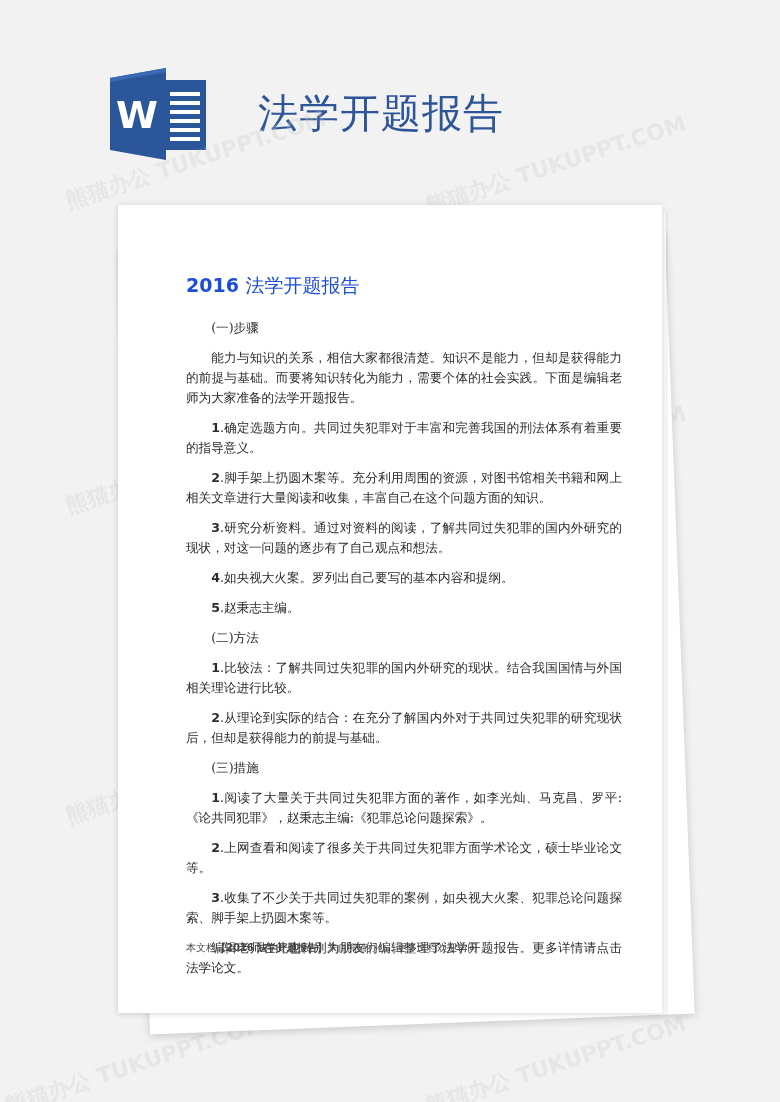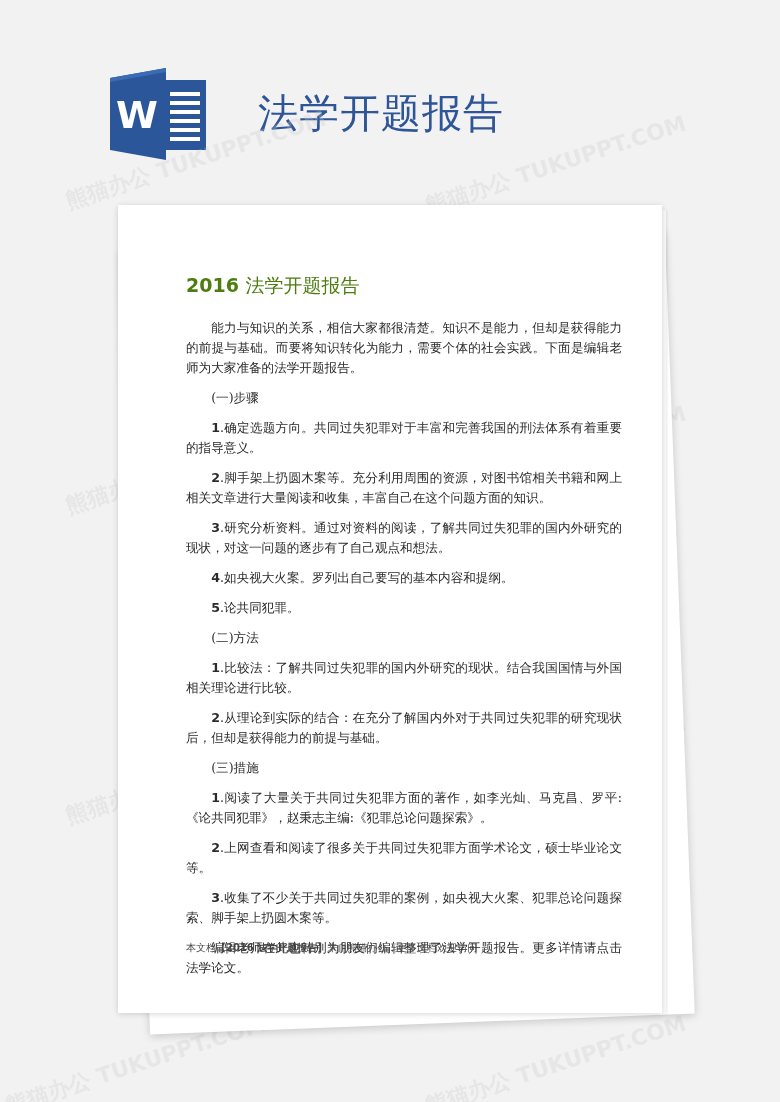--- a/index.html
+++ b/index.html
@@ -24,21 +24,21 @@
       position: absolute; left: 118px; top: 205px; width: 544px; height: 808px;
       background: #ffffff; box-shadow: 0 1px 6px rgba(0,0,0,0.16);
     }
     .page-edge {
       position: absolute; left: 662px; top: 210px; width: 4px; height: 804px;
       background: #fafafa; box-shadow: 1px 0 3px rgba(0,0,0,0.08);
     }
     .doc-title {
       position: absolute; left: 68px; top: 68px;
       font-family: "DejaVu Sans", "Liberation Sans", sans-serif;
-      font-size: 19px; font-weight: bold; color: #4d7c0f;
+      font-size: 19px; font-weight: bold; color: #1d4ed8;
     }
     .doc-title .cn { font-family: "DejaVu Serif", serif; font-weight: normal; }
     .body {
       position: absolute; left: 68px; top: 113px; width: 436px;
       font-size: 12.6px; line-height: 20px; color: #2b2b2b;
     }
     .para { margin: 0 0 10px 0; text-indent: 2em; text-align: justify; }
     .para.heading { text-indent: 2em; }
     .num { font-family: "DejaVu Sans", "Liberation Sans", sans-serif; font-weight: bold; }
     .footer-note {
@@ -85,27 +85,27 @@
 <div class="back-sheet"></div>
 <div class="page-edge"></div>
 
 <div class="page">
   <div class="doc-title">
     <span>2016</span>
     <span class="cn">法学开题报告</span>
   </div>
 
   <div class="body">
+    <p class="para heading"><span>(一)步骤</span></p>
     <p class="para"><span>能力与知识的关系，相信大家都很清楚。知识不是能力，但却是获得能力的前提与基础。而要将知识转化为能力，需要个体的社会实践。下面是编辑老师为大家准备的法学开题报告。</span></p>
-    <p class="para heading"><span>(一)步骤</span></p>
     <p class="para"><span class="num">1</span><span>.确定选题方向。共同过失犯罪对于丰富和完善我国的刑法体系有着重要的指导意义。</span></p>
     <p class="para"><span class="num">2</span><span>.脚手架上扔圆木案等。充分利用周围的资源，对图书馆相关书籍和网上相关文章进行大量阅读和收集，丰富自己在这个问题方面的知识。</span></p>
     <p class="para"><span class="num">3</span><span>.研究分析资料。通过对资料的阅读，了解共同过失犯罪的国内外研究的现状，对这一问题的逐步有了自己观点和想法。</span></p>
     <p class="para"><span class="num">4</span><span>.如央视大火案。罗列出自己要写的基本内容和提纲。</span></p>
-    <p class="para"><span class="num">5</span><span>.论共同犯罪。</span></p>
+    <p class="para"><span class="num">5</span><span>.赵秉志主编。</span></p>
     <p class="para heading"><span>(二)方法</span></p>
     <p class="para"><span class="num">1</span><span>.比较法：了解共同过失犯罪的国内外研究的现状。结合我国国情与外国相关理论进行比较。</span></p>
     <p class="para"><span class="num">2</span><span>.从理论到实际的结合：在充分了解国内外对于共同过失犯罪的研究现状后，但却是获得能力的前提与基础。</span></p>
     <p class="para heading"><span>(三)措施</span></p>
     <p class="para"><span class="num">1</span><span>.阅读了大量关于共同过失犯罪方面的著作，如李光灿、马克昌、罗平:《论共同犯罪》，赵秉志主编:《犯罪总论问题探索》。</span></p>
     <p class="para"><span class="num">2</span><span>.上网查看和阅读了很多关于共同过失犯罪方面学术论文，硕士毕业论文等。</span></p>
     <p class="para"><span class="num">3</span><span>.收集了不少关于共同过失犯罪的案例，如央视大火案、犯罪总论问题探索、脚手架上扔圆木案等。</span></p>
     <p class="para"><span>编辑老师在此也特别为朋友们编辑整理了法学开题报告。更多详情请点击法学论文。</span></p>
   </div>
 

